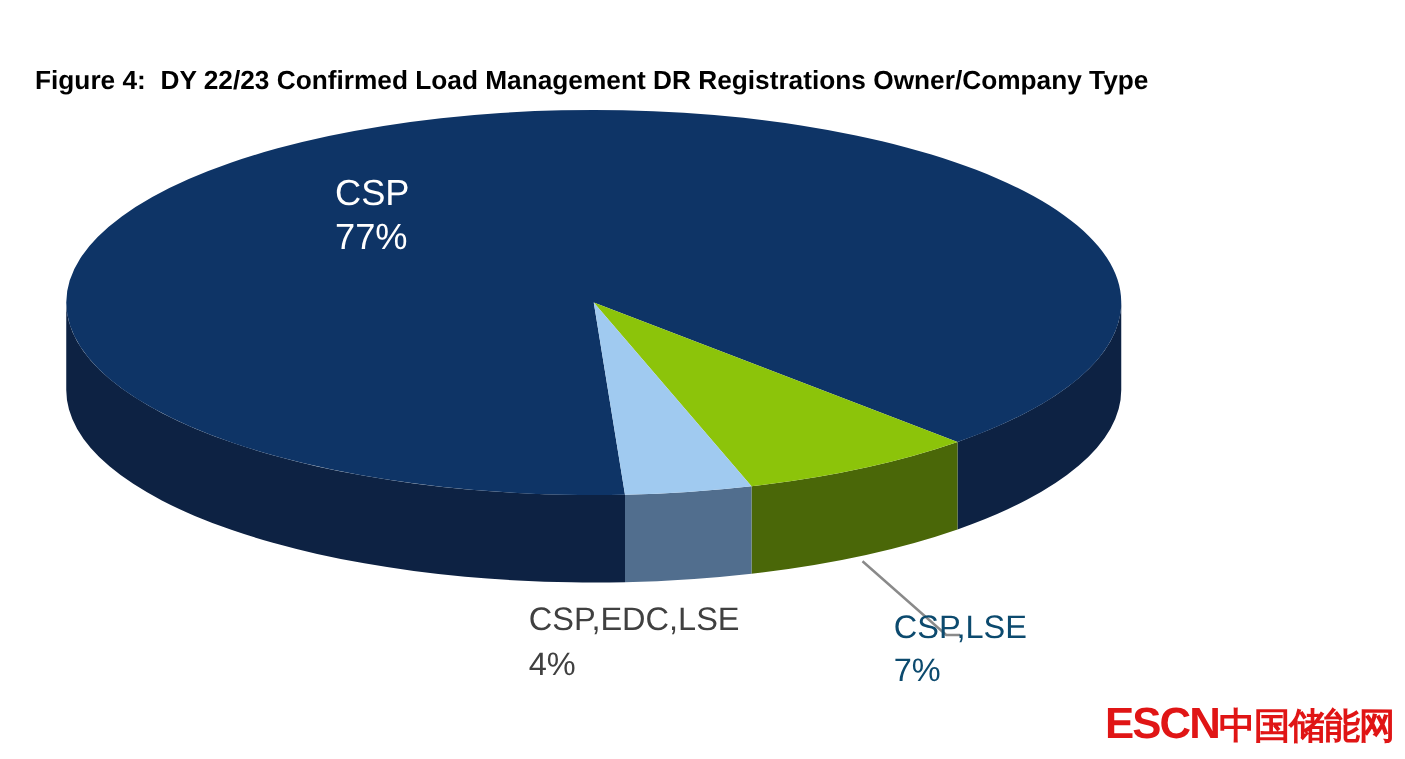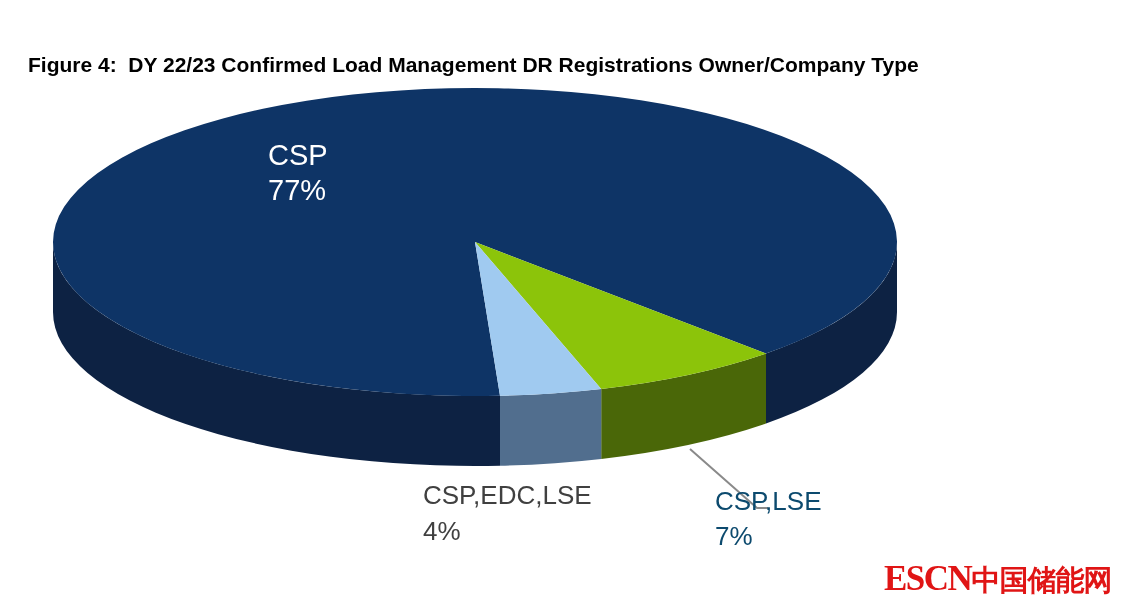--- a/index.html
+++ b/index.html
@@ -55,21 +55,20 @@
     line-height: 35px;
     color: #0c4a6e;
   }
   .watermark {
     position: absolute;
     left: 884px;
     top: 560px;
     display: flex;
     align-items: baseline;
     white-space: nowrap;
-    font-family: Liberation Serif, serif;
   }
   .wm-latin {
     font-size: 35px;
     font-weight: bold;
     letter-spacing: -1.5px;
     line-height: 38px;
   }
   .wm-cjk {
     font-size: 29px;
     font-weight: bold;

